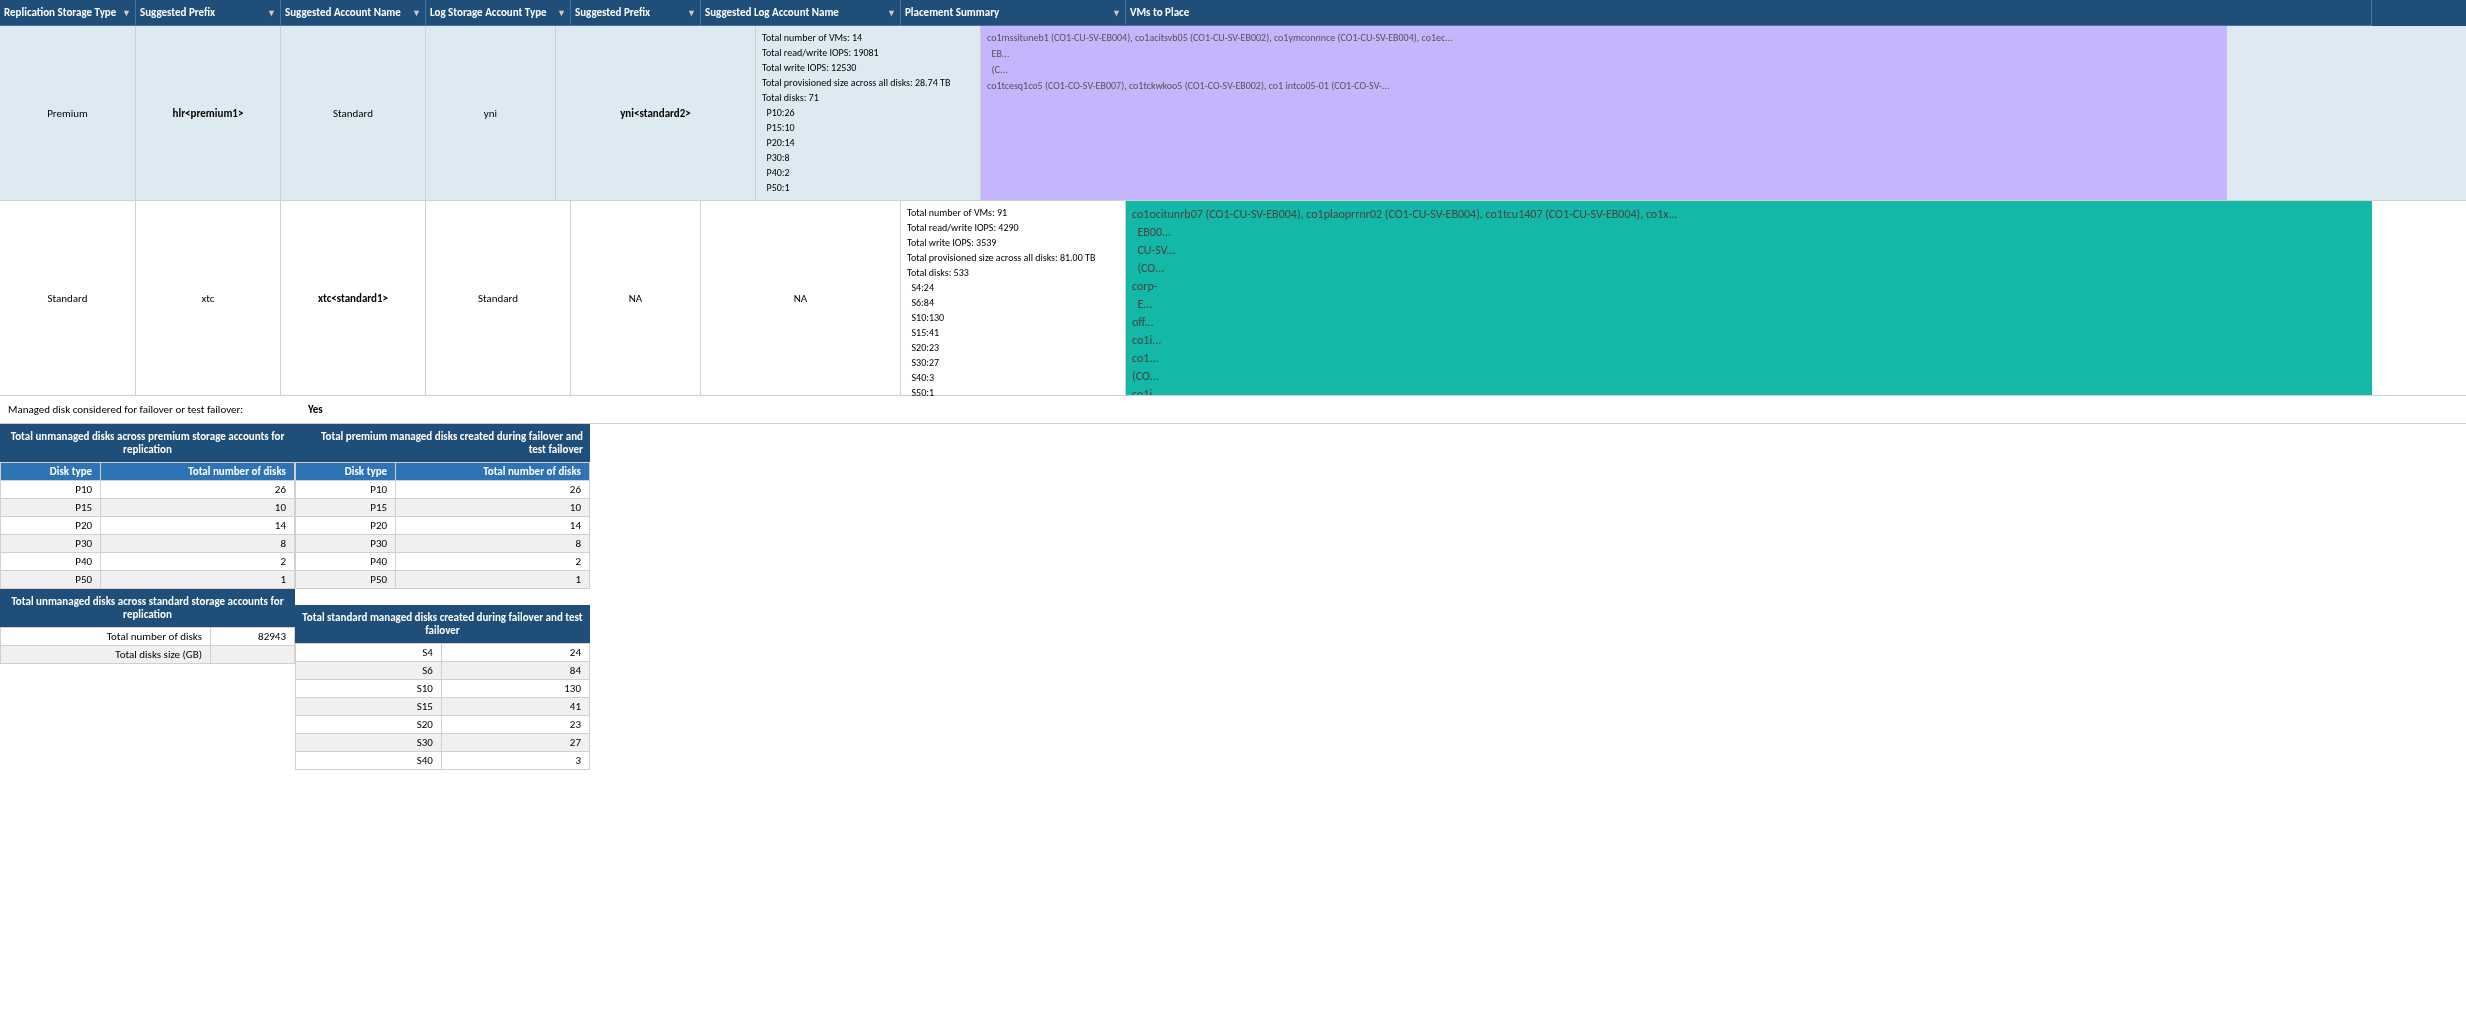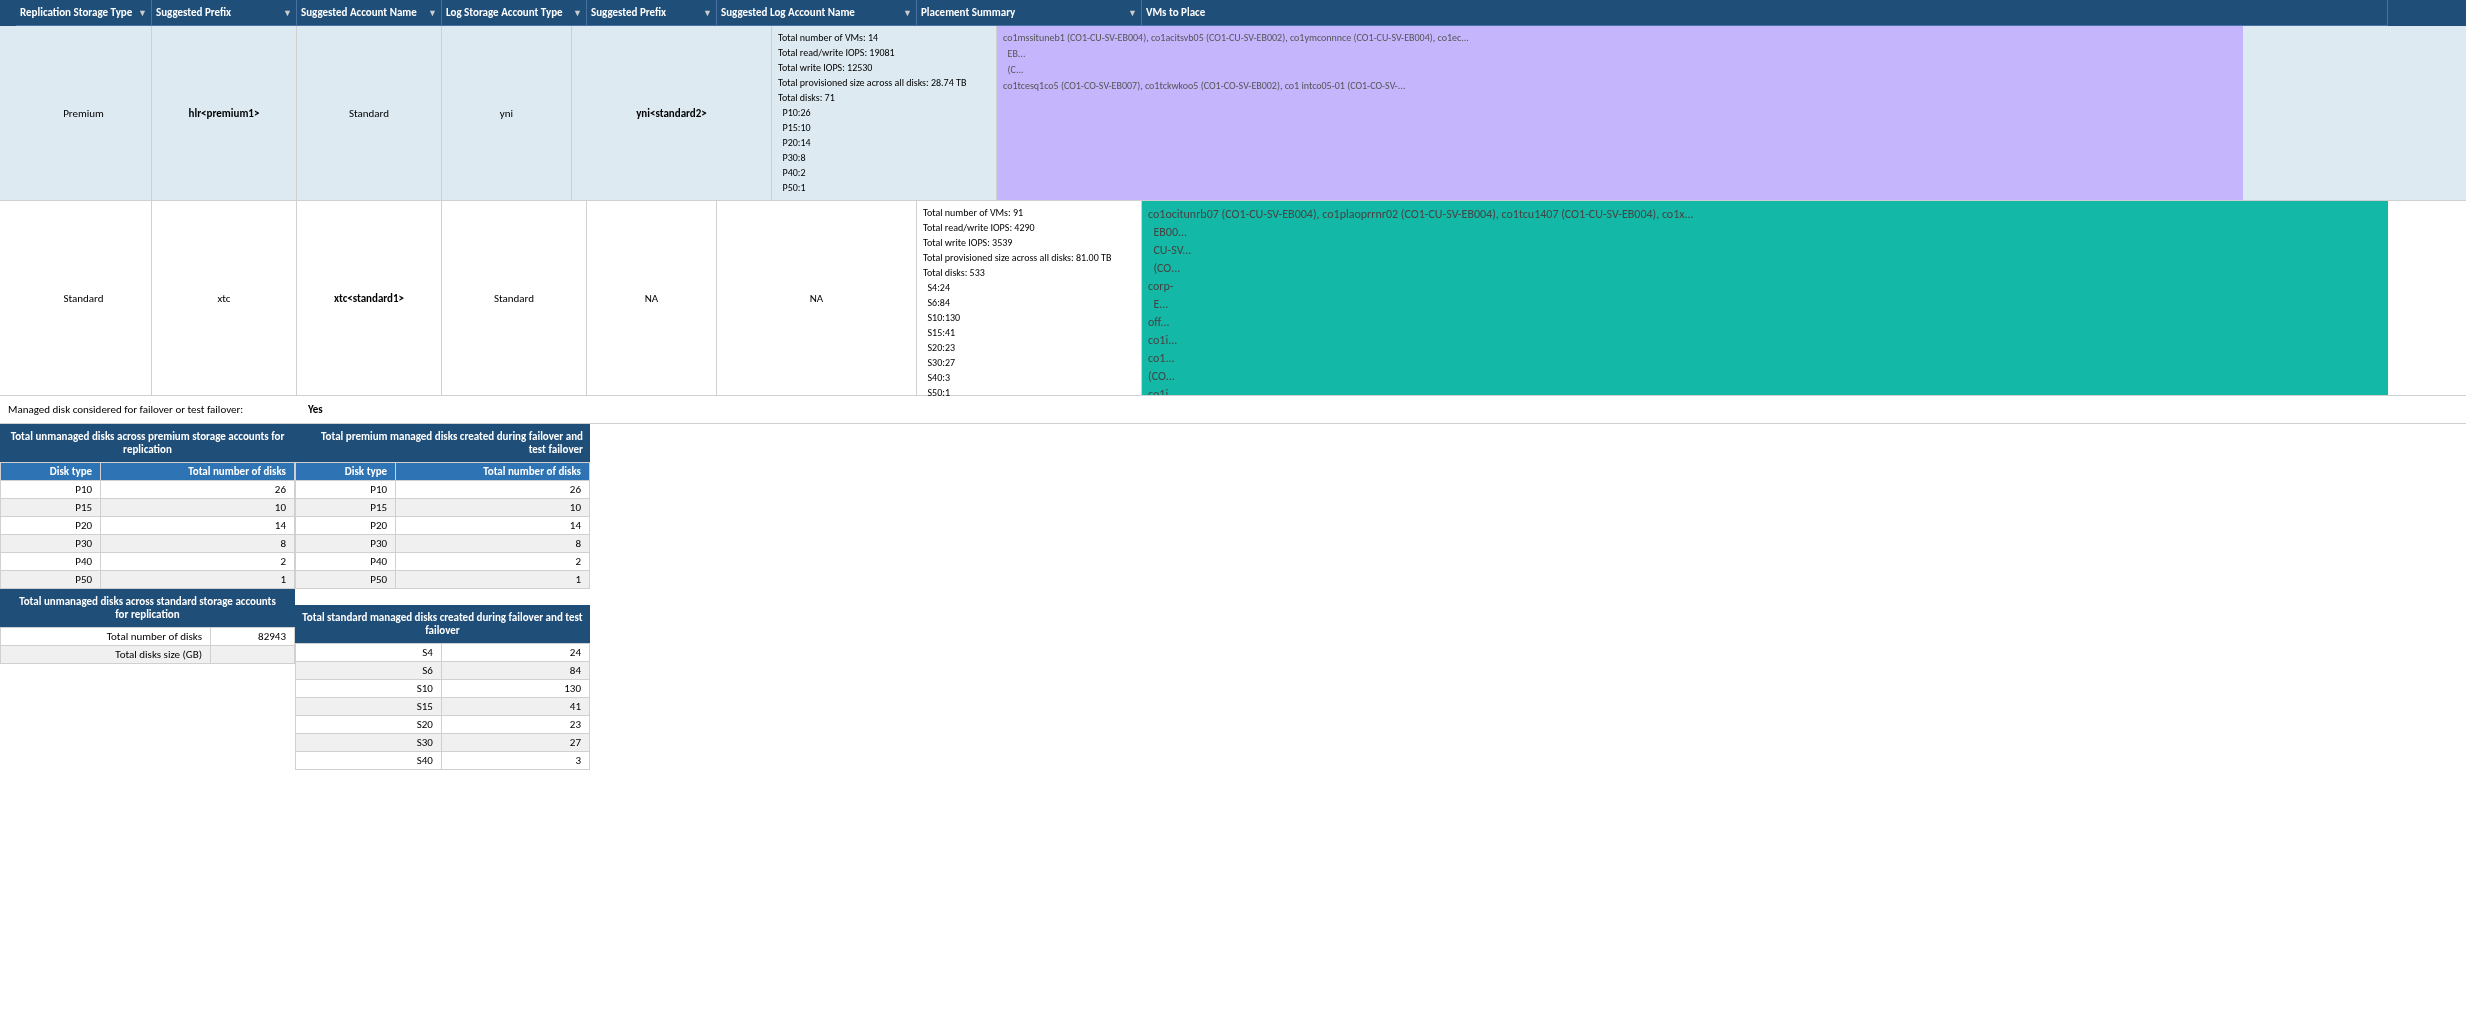--- a/index.html
+++ b/index.html
@@ -81,21 +81,21 @@
       padding: 4px 6px;
       font-size: 10px;
       line-height: 1.5;
       text-align: left;
       background: #b8b8b8;
       color: #555;
       overflow: hidden;
     }
 
     
-    .col-replication { width: 136px; margin-left: 16px; }
+    .col-replication { width: 136px; }
     .col-prefix { width: 145px; }
     .col-account-name { width: 145px; }
     .col-log-storage { width: 145px; }
     .col-log-prefix { width: 130px; }
     .col-log-account { width: 200px; }
     .col-placement { width: 225px; }
     .col-vms { width: 1246px; }
 
     
     .bold-name {
@@ -313,21 +313,21 @@
               <td>P40</td>
               <td>2</td>
             </tr>
             <tr style="background: rgb(240, 240, 240);">
               <td>P50</td>
               <td>1</td>
             </tr>
           </tbody>
       </table>
 
-      <div style="background:#1F4E79; color:#fff; font-weight:bold; font-size:11px; padding:5px 16px; text-align:center; border:1px solid #1F4E79; margin-top:0;">
+      <div style="background:#1F4E79; color:#fff; font-weight:bold; font-size:11px; padding:5px 8px; text-align:center; border:1px solid #1F4E79; margin-top:0;">
         <span>Total unmanaged disks across standard storage accounts for replication</span>
       </div>
 
       <table class="disk-table">
         <tbody id="unmanaged-standard-body">
         <tr>
               <td>Total number of disks</td>
               <td>82943</td>
             </tr>
             <tr style="background: rgb(240, 240, 240);">

